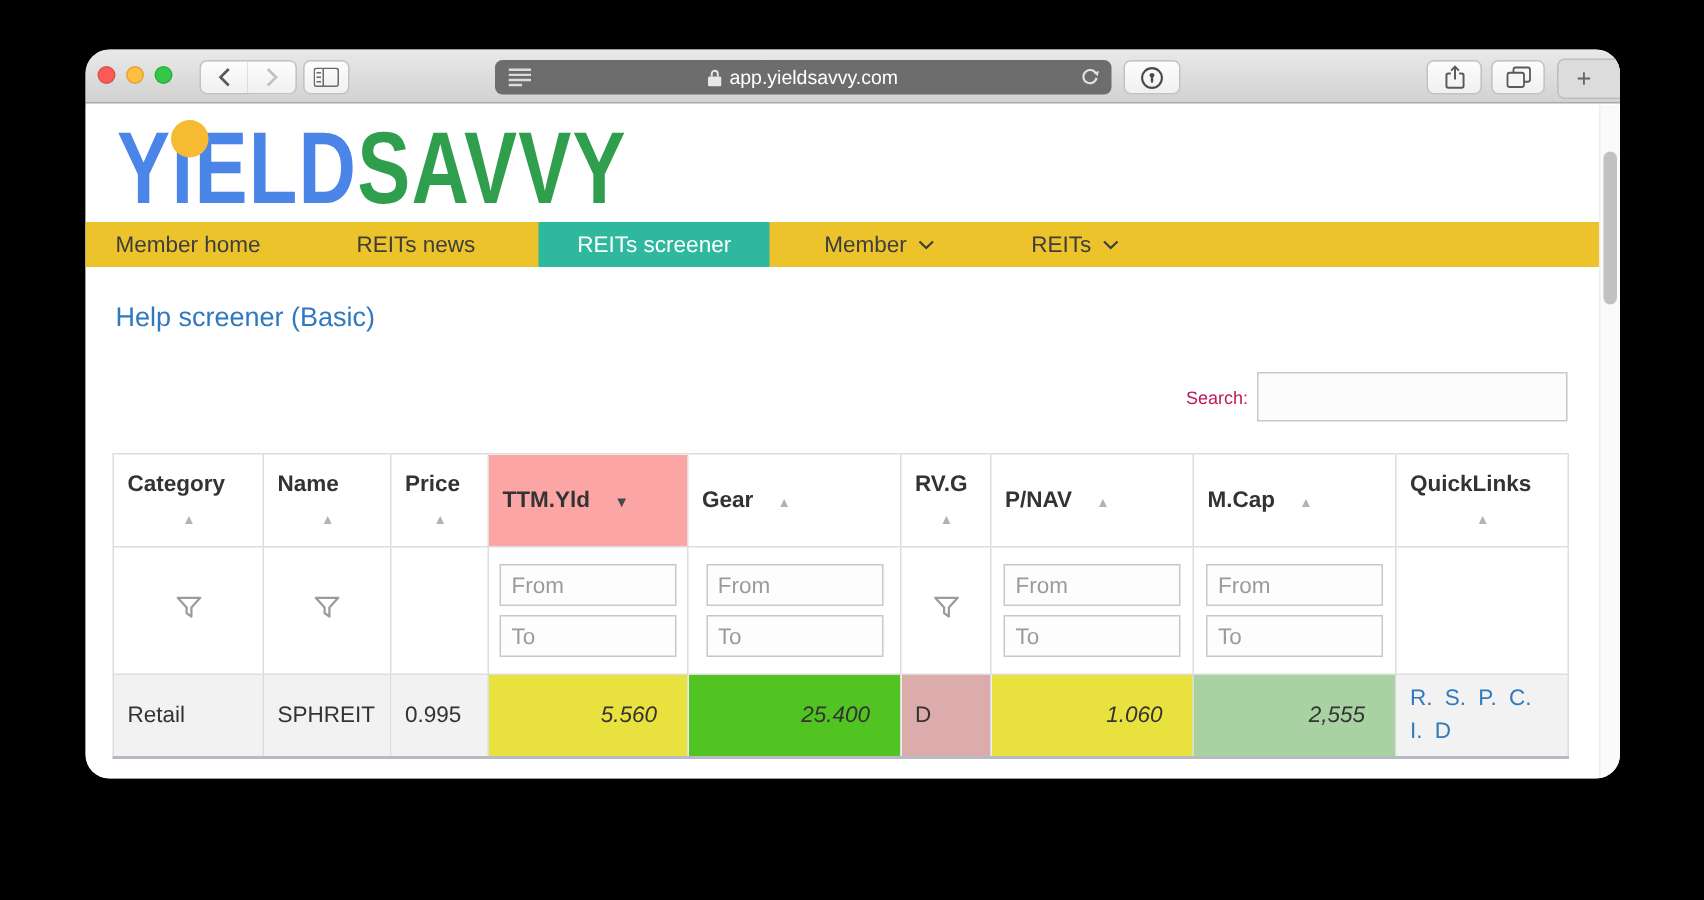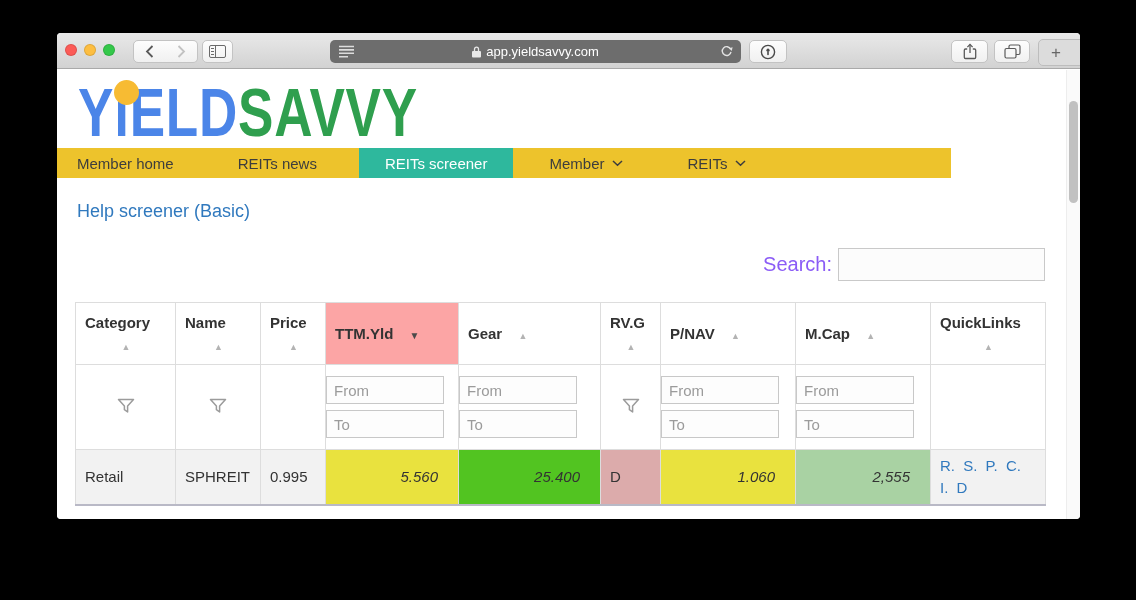--- a/index.html
+++ b/index.html
@@ -1,20 +1,20 @@
 <!DOCTYPE html>
 <html><head>
 <meta charset="utf-8">
 <style>
   * { margin:0; padding:0; box-sizing:border-box; }
   html,body { width:1136px; height:600px; background:#000; overflow:hidden;
     font-family:"Liberation Sans","DejaVu Sans",sans-serif; }
 
   .window { position:absolute; left:57px; top:33px; width:1023px; height:486px;
-    background:#fff; border-radius:4px; overflow:hidden; }
+    background:#fff; border-radius:16px; overflow:hidden; }
 
   
   .titlebar { position:absolute; left:0; top:0; width:100%; height:36px;
     background:linear-gradient(#e9e9e9,#d2d2d2); border-bottom:1px solid #a9a9a9; }
   .lights { position:absolute; left:8px; top:11px; display:flex; gap:7px; }
   .light { width:12px; height:12px; border-radius:50%; display:inline-block; }
   .light.red    { background:#fc5b57; box-shadow:inset 0 0 0 1px rgba(0,0,0,.12); }
   .light.yellow { background:#fdbe41; box-shadow:inset 0 0 0 1px rgba(0,0,0,.12); }
   .light.green  { background:#34c84a; box-shadow:inset 0 0 0 1px rgba(0,0,0,.12); }
   .tb-btn { position:absolute; top:7px; height:23px; border:1px solid #c3c3c3; border-radius:5px;
@@ -38,53 +38,53 @@
   .page { position:absolute; left:0; top:37px; width:1009px; height:449px; background:#fff; }
 
   .logo { position:absolute; left:21px; top:6px; height:72px; white-space:nowrap; }
   .logo-text { display:inline-block; transform:scaleX(0.78); transform-origin:0 50%;
     font-size:68px; font-weight:bold; letter-spacing:1px; line-height:72px; }
   .lg-blue { color:#4b85e8; }
   .lg-green { color:#2f9f4e; }
   .logo-dot { position:absolute; left:57px; top:10px; width:25px; height:25px; border-radius:50%;
     background:#f7bb33; }
 
-  .navbar { position:absolute; left:0; top:78px; width:894px; height:30px; background:#edc32c;
+  .navbar { position:absolute; left:0; top:78px; width:1009px; height:30px; background:#edc32c;
     display:flex; align-items:stretch; }
   .nav-item { display:flex; align-items:center; padding:0 20px; font-size:15px; color:#3d3d3d;
     cursor:pointer; gap:8px; }
   .nav-item.first { margin-left:0; }
   .nav-item.gap { margin-left:24px; }
   .nav-item.active { background:#2eb89d; color:#fff; padding:0 26px; margin-left:22px; margin-right:16px;justify-content:center; }
 
   .heading { position:absolute; left:20px; top:131px; font-size:18px; color:#3079be; }
 
   .searchrow { position:absolute; right:21px; top:178px; display:flex; align-items:center; gap:6px; }
-  .searchrow label { font-size:20px; color:#8b5cf6; }
+  .searchrow label { font-size:12px; color:#be185d; }
   .search-input { width:207px; height:33px; border:1px solid #c9c9c9; background:#fcfcfc;
     font-size:15px; padding:0 8px; outline:none; }
 
   
   table.screener { position:absolute; left:18px; top:232px; width:970px; border-collapse:collapse;
     table-layout:fixed; }
   .screener th, .screener td { border:1px solid #ddd; font-size:15px; color:#333; overflow:hidden; }
   tr.hdr th { height:62px; font-weight:bold; text-align:left; padding:4px 8px 4px 9px; background:#fff;
     vertical-align:middle; cursor:pointer; }
   tr.hdr th.active-col { background:#fca5a5; }
   .hlbl { display:inline-block; }
   .sort-below { display:block; text-align:center; margin-top:5px; }
   .sort-below::after { content:"▲"; font-size:9px; color:#b3b3b3; }
   .arrow-inline-up { margin-left:12px; }
   .arrow-inline-up::after { content:"▲"; font-size:9px; color:#b3b3b3; }
   .arrow-inline-down { margin-left:12px; }
   .arrow-inline-down::after { content:"▼"; font-size:10px; color:#4a4a4a; }
 
   tr.filters td { height:85px; text-align:center; vertical-align:middle; background:#fff; }
   .funnel { display:inline-block; cursor:pointer; }
-  .range-inputs { display:flex; flex-direction:column; gap:6px; }
+  .range-inputs { display:flex; flex-direction:column; align-items:center; gap:6px; }
   .range-inputs input { width:118px; height:28px; border:1px solid #c8c8c8; background:#fdfdfd;
     font-size:15px; padding:0 7px; outline:none; }
   .range-inputs input::placeholder { color:#9b9b9b; }
 
   tr.datarow td { height:55px; background:#f2f2f2; padding:0 9px; vertical-align:middle; }
   tr.datarow { border-bottom:2px solid #b9b9c6; }
   tr.datarow td.num { text-align:right; padding-right:20px;font-style:italic; }
   td.qlinks { line-height:1.45; }
   td.qlinks a { color:#3079be; text-decoration:none; margin-right:4px; cursor:pointer; }
 

